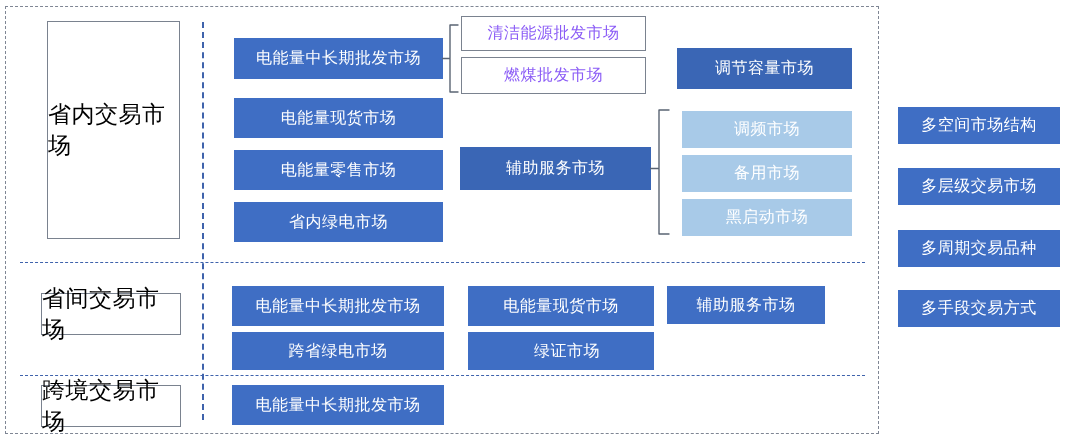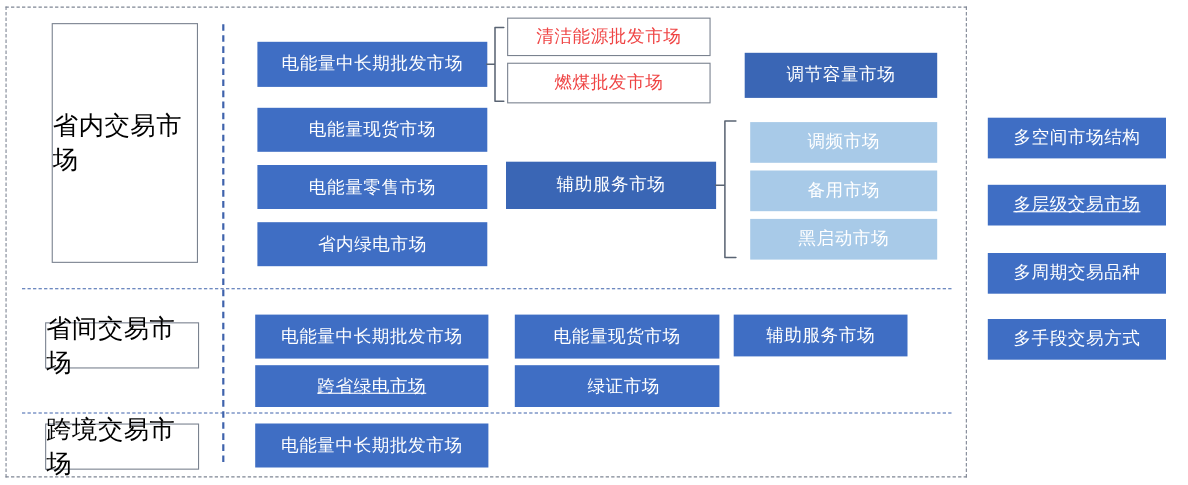--- a/index.html
+++ b/index.html
@@ -84,21 +84,21 @@
 
   
   .red-box {
     position: absolute;
     box-sizing: border-box;
     background: #ffffff;
     border: 1.2px solid #7a828f;
     display: flex;
     align-items: center;
     justify-content: center;
-    color: #ef4444;
+    color: #8b5cf6;
     font-size: 16px;
     letter-spacing: 0.5px;
   }
 
   
   .bracket {
     position: absolute;
   }
   .bracket svg { display: block; }
 </style>
@@ -177,38 +177,38 @@
   <div class="blue-box" style="left:232px; top:286px; width:212px; height:40px;">
     <span>电能量中长期批发市场</span>
   </div>
   <div class="blue-box" style="left:468px; top:286px; width:186px; height:40px;">
     <span>电能量现货市场</span>
   </div>
   <div class="blue-box" style="left:667px; top:286px; width:158px; height:38px;">
     <span>辅助服务市场</span>
   </div>
 
-  <div class="blue-box" style="left:232px; top:332px; width:212px; height:38px;text-decoration:underline;">
+  <div class="blue-box" style="left:232px; top:332px; width:212px; height:38px;">
     <span>跨省绿电市场</span>
   </div>
   <div class="blue-box" style="left:468px; top:332px; width:186px; height:38px;padding-left:12px;">
     <span>绿证市场</span>
   </div>
 
   <div class="label-box" style="left:41px; top:385px; width:140px; height:42px;">
     <span>跨境交易市场</span>
   </div>
   <div class="blue-box" style="left:232px; top:385px; width:212px; height:40px;">
     <span>电能量中长期批发市场</span>
   </div>
 
   <div class="blue-box" style="left:898px; top:107px; width:162px; height:37px;">
     <span>多空间市场结构</span>
   </div>
-  <div class="blue-box" style="left:898px; top:168px; width:162px; height:37px;text-decoration:underline;">
+  <div class="blue-box" style="left:898px; top:168px; width:162px; height:37px;">
     <span>多层级交易市场</span>
   </div>
   <div class="blue-box" style="left:898px; top:230px; width:162px; height:37px;">
     <span>多周期交易品种</span>
   </div>
   <div class="blue-box" style="left:898px; top:290px; width:162px; height:37px;">
     <span>多手段交易方式</span>
   </div>
 
 </div>

